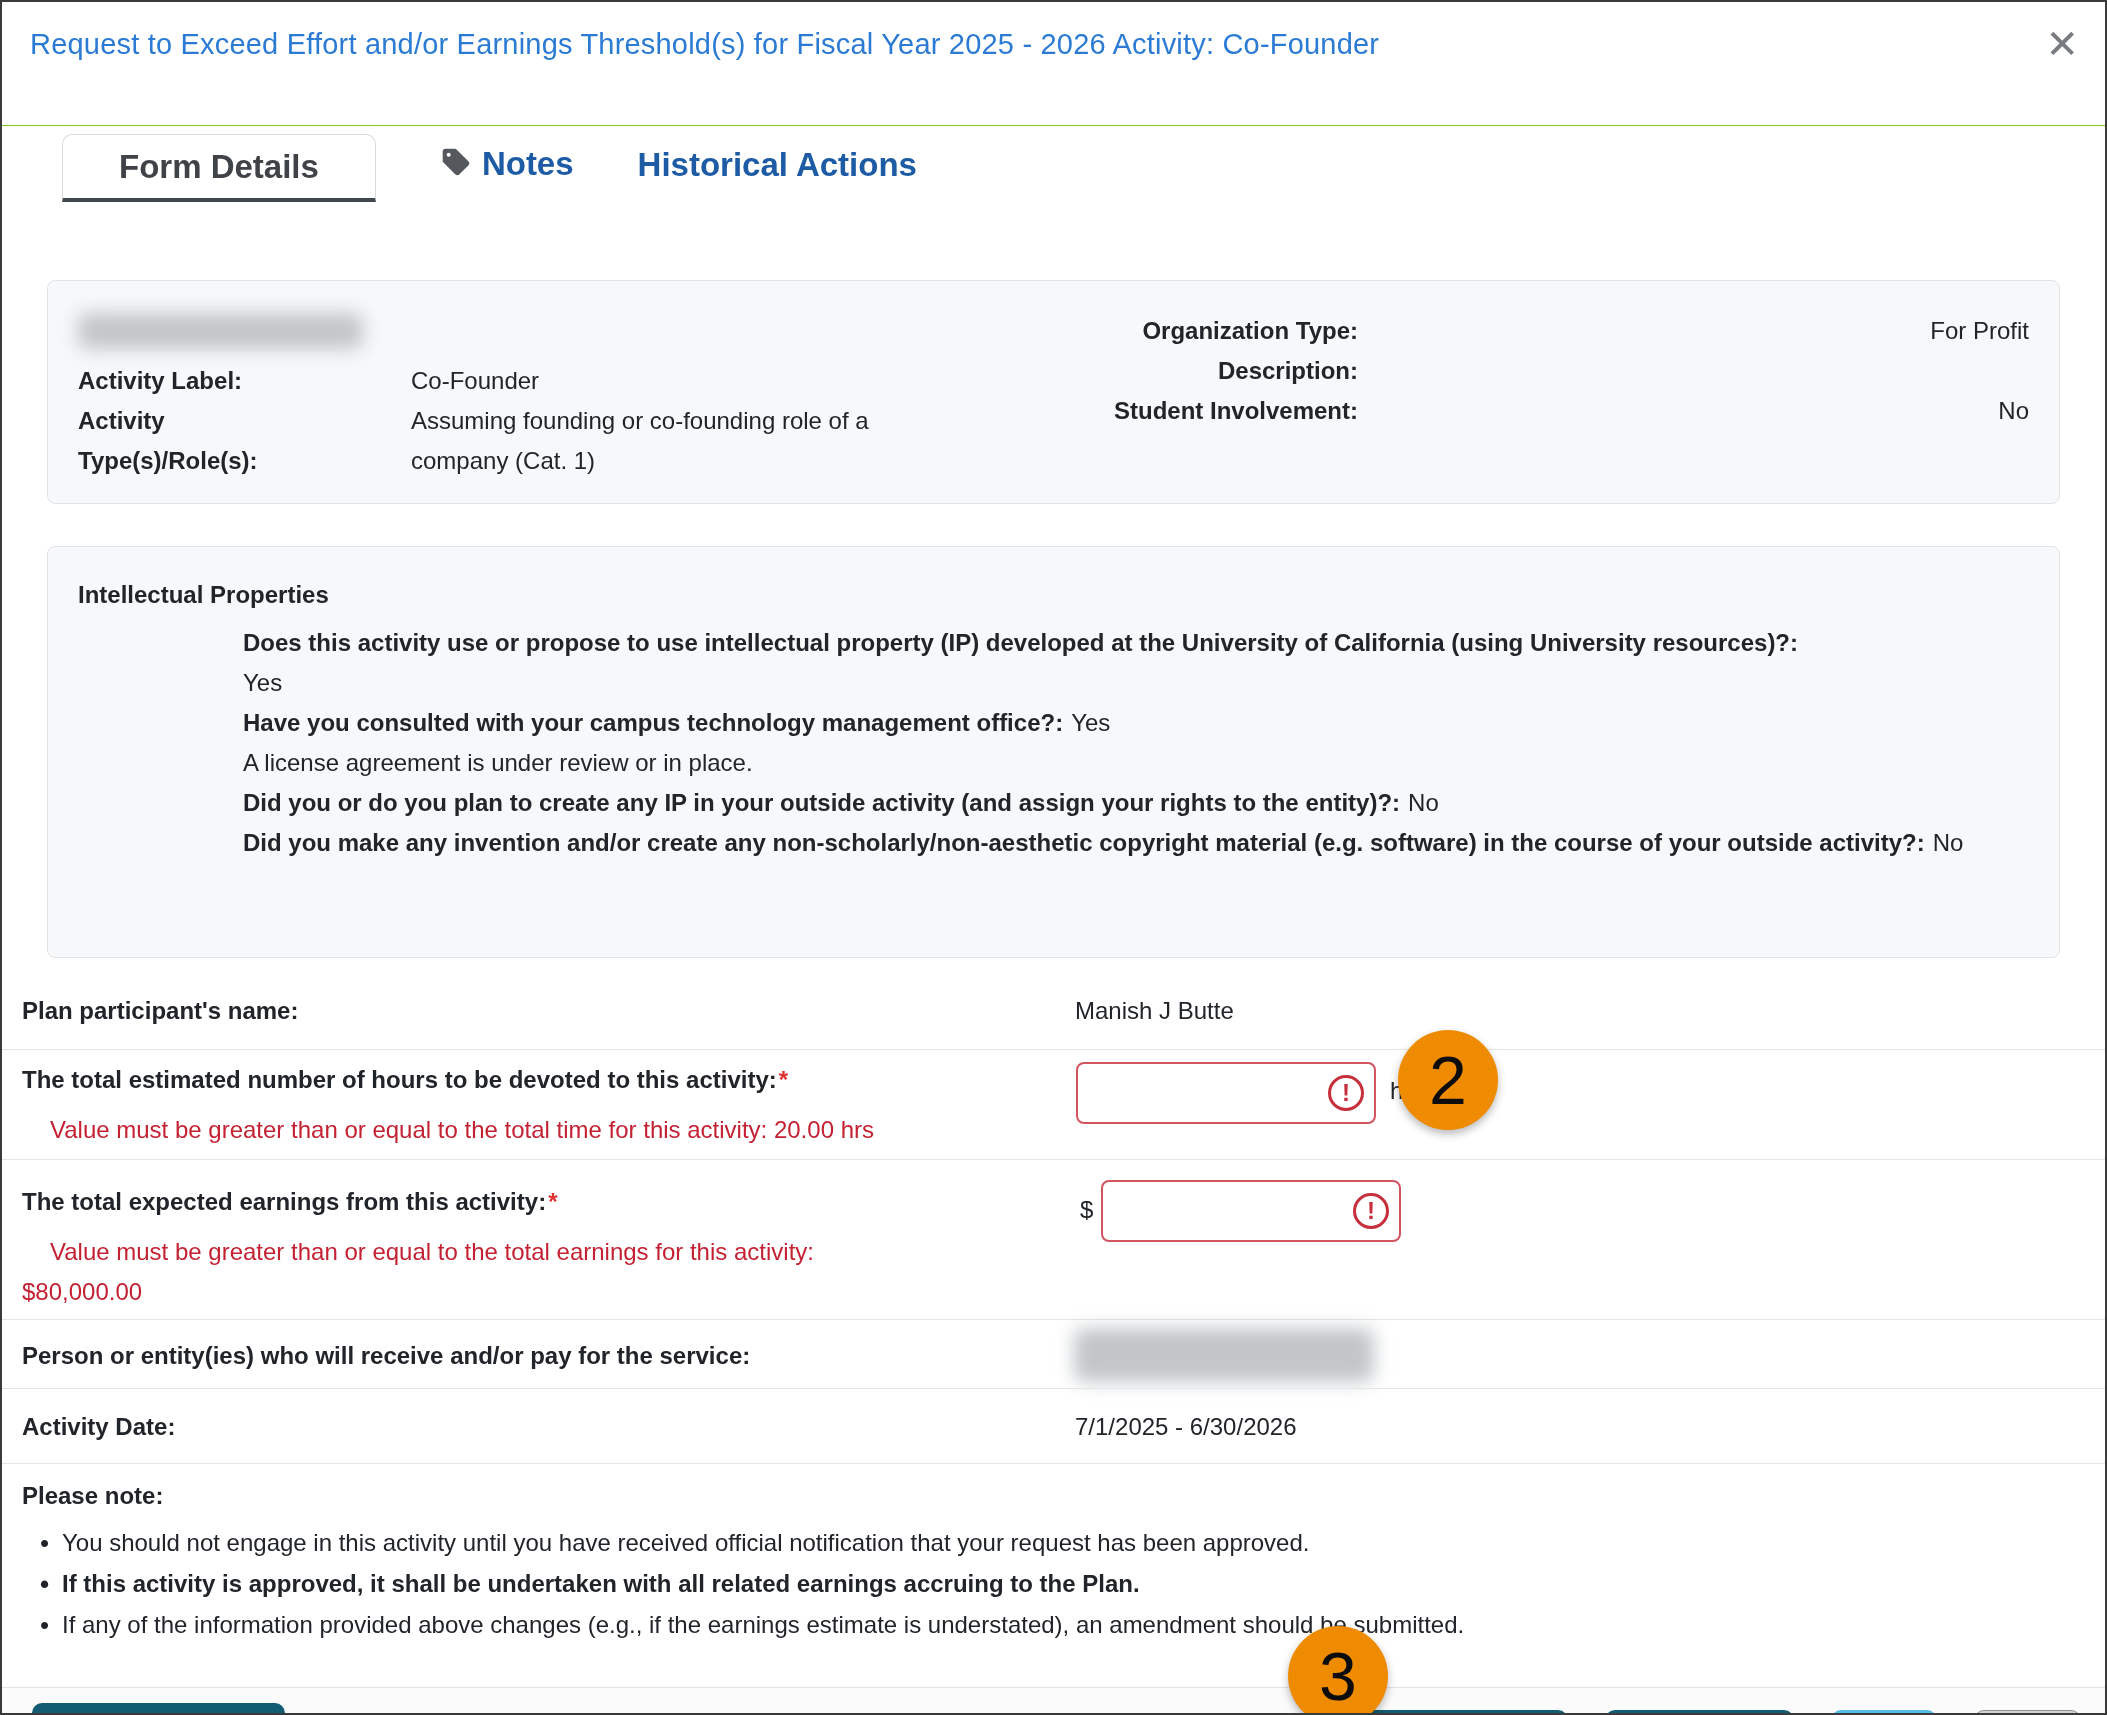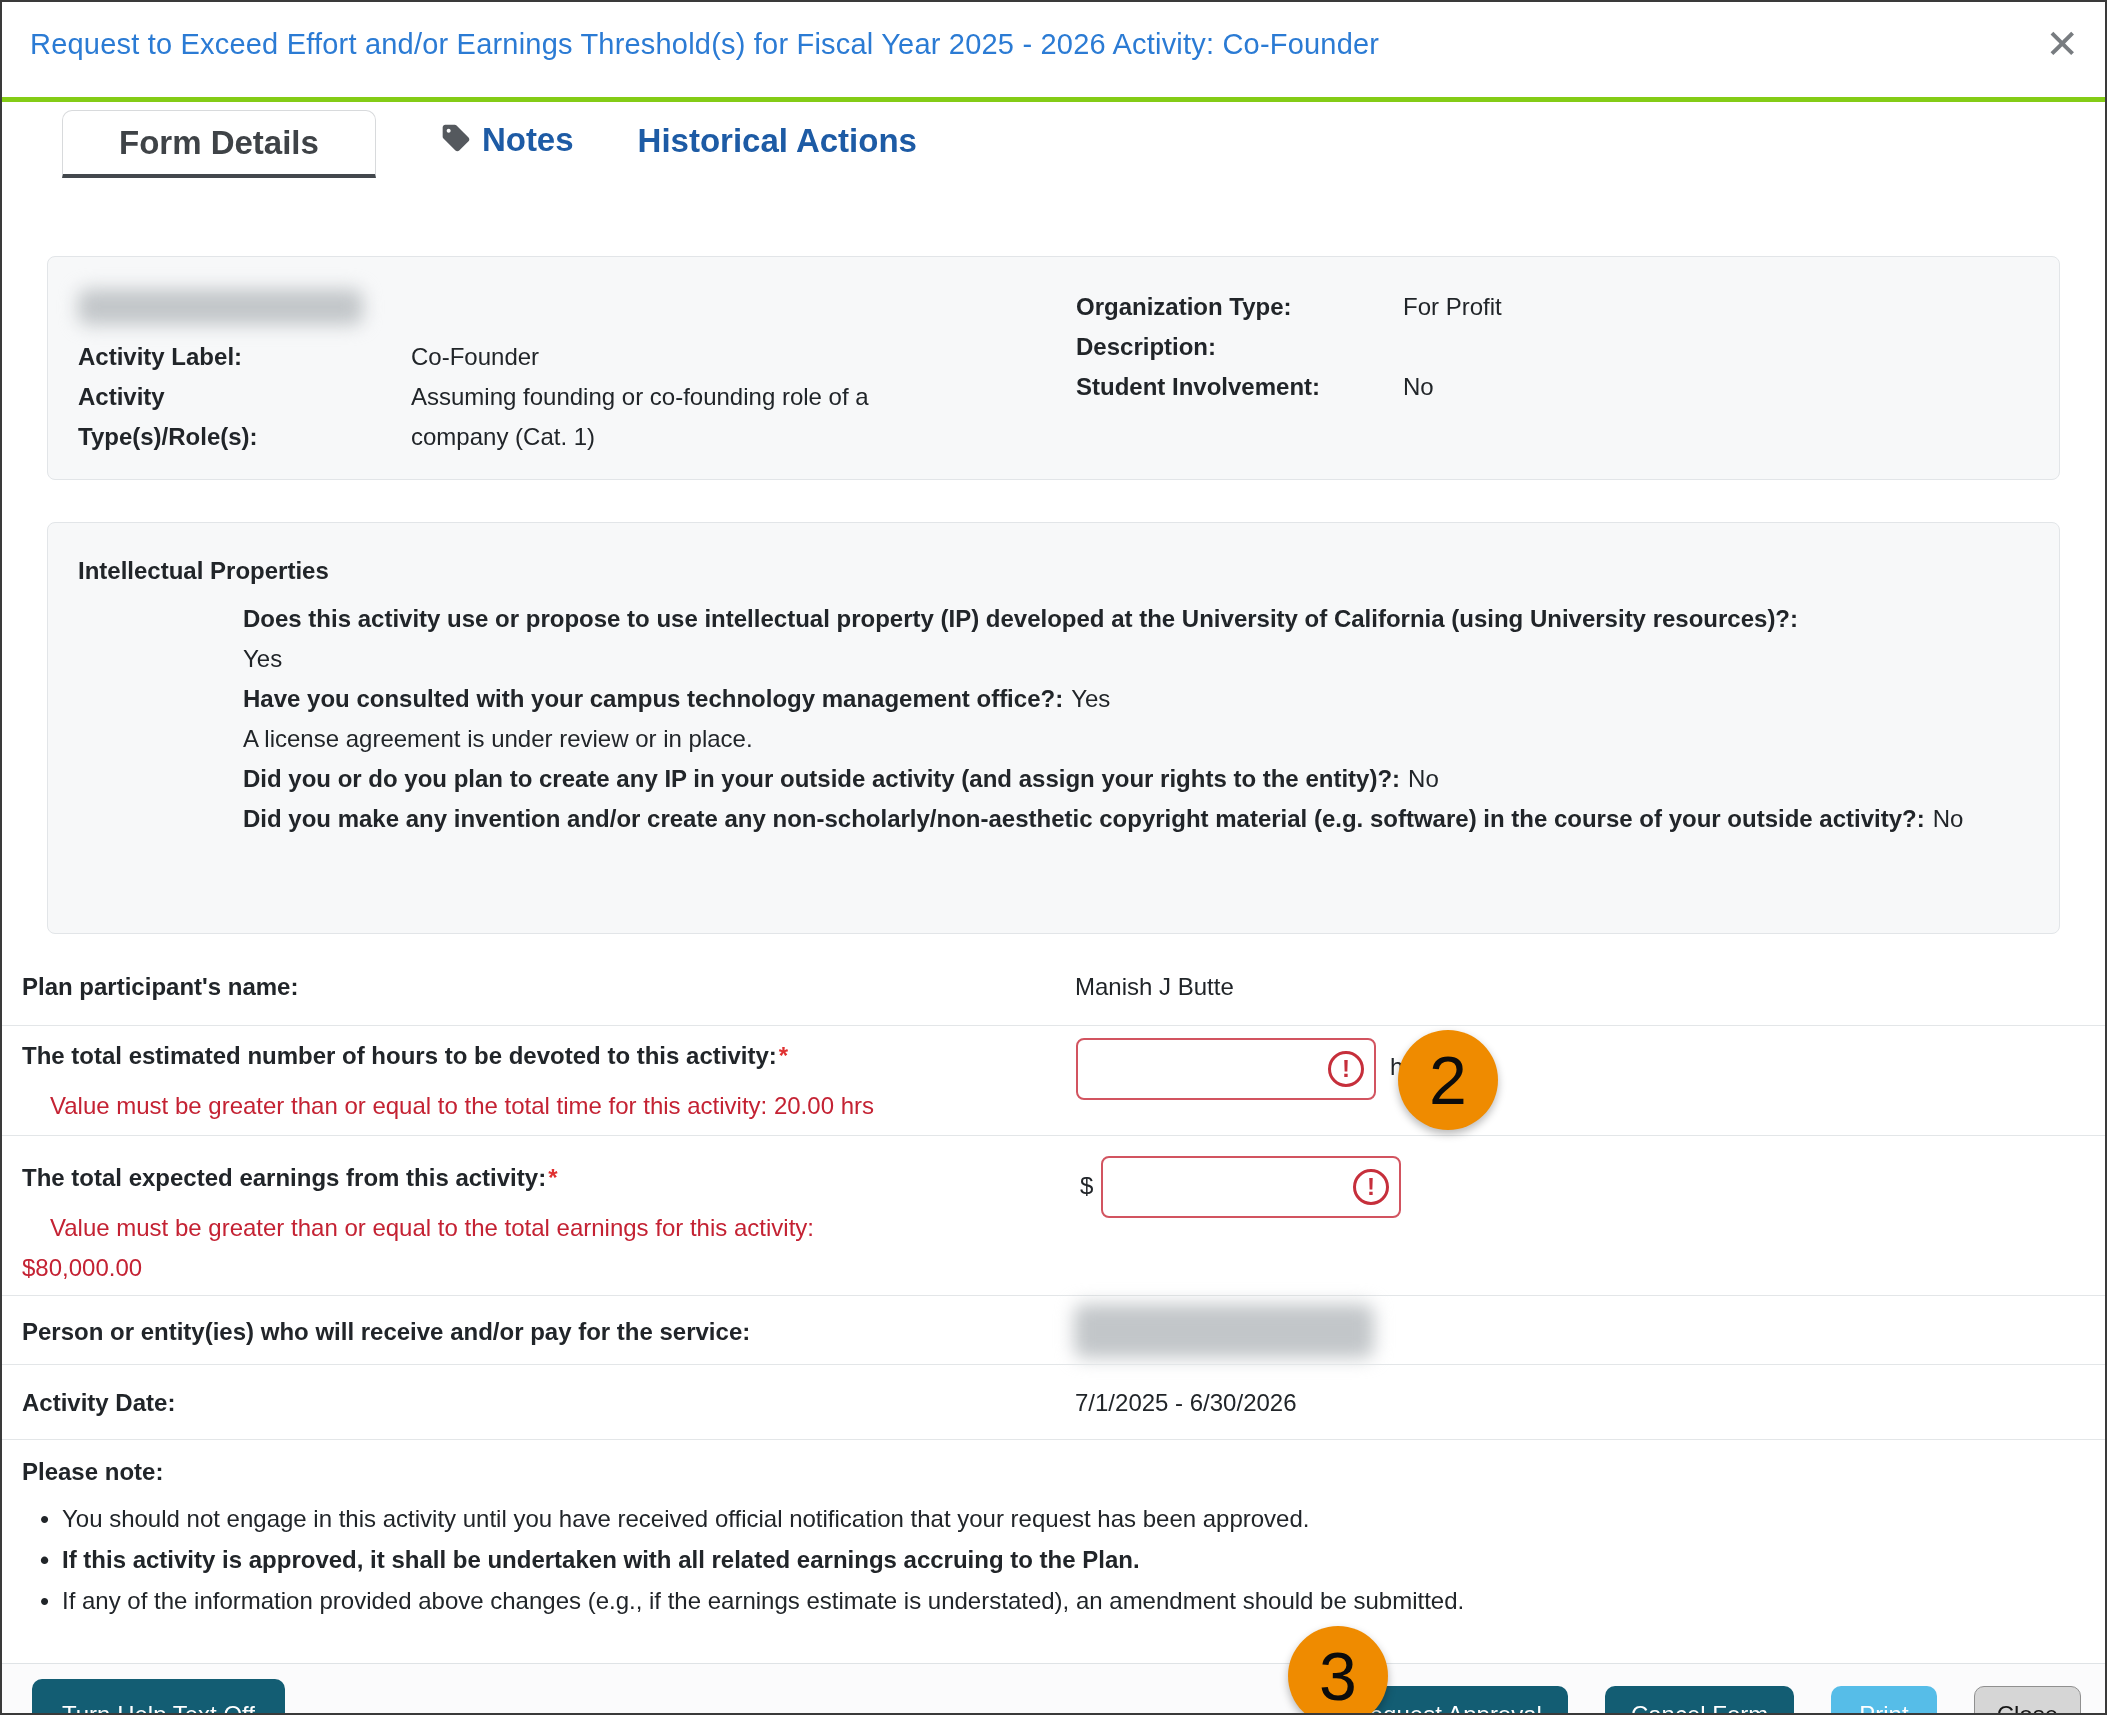--- a/index.html
+++ b/index.html
@@ -6,21 +6,21 @@
   html,body { background:#ffffff; }
   body { font-family:"Liberation Sans", sans-serif; color:#212529; }
 
   .page {
     position:relative; width:2107px; height:1715px;
     background:#fff; border:2px solid #3a3a3a; overflow:hidden;
     font-size:24px;
   }
 
   
-  .header { position:relative; height:100px; border-bottom:5px solid #84cc16; }
+  .header { position:relative; height:124px; border-bottom:1px solid #84cc16; }
   .title { position:absolute; left:28px; top:26px; font-size:29px; color:#2b7bd4; letter-spacing:.2px; }
   .close-x { position:absolute; right:26px; top:22px; font-size:40px; color:#787c80; cursor:pointer; line-height:1; font-weight:400; }
 
   
   .tabbar { position:relative; height:76px; display:flex; align-items:flex-end; padding-left:60px; }
   .tab { font-size:33px; font-weight:bold; display:flex; align-items:center; gap:10px; }
   .tab-active {
     height:68px; padding:0 56px; display:flex; align-items:center;
     background:#fff; border:1px solid #d8dadc; border-bottom:4px solid #43484d;
     border-radius:10px 10px 0 0; color:#3f4347;
@@ -28,21 +28,21 @@
   .tab-link { color:#1d5ba5; padding:0 0 18px 0; margin-left:64px; cursor:pointer; }
   .tab-link .ticon { position:relative; top:2px; }
 
   
   .box {
     margin:0 45px; background:#f7f8f9; border:1px solid #e2e5e8;
     border-radius:8px;
   }
   .org-box { margin-top:78px; height:224px; padding:30px 30px 0 30px; display:flex; }
   .org-col-l { width:998px; }
-  .org-col-r { flex:1; }
+  .org-col-r { flex:1;text-align:right; }
   .kv { display:flex; line-height:40px; }
   .kv .k  { width:333px; padding-right:68px; font-weight:bold; }
   .kv .v  { width:560px; }
   .kv .k2 { width:327px; padding-right:45px; font-weight:bold; }
   .kv .v2 { flex:1; }
 
   .blur-redact { background:#c2c6c9; filter:blur(9px); border-radius:10px; display:inline-block; }
   .blur-org  { width:285px; height:36px; margin-top:2px; }
   .blur-payer{ position:absolute; left:1072px; top:8px; width:300px; height:54px; }
 

